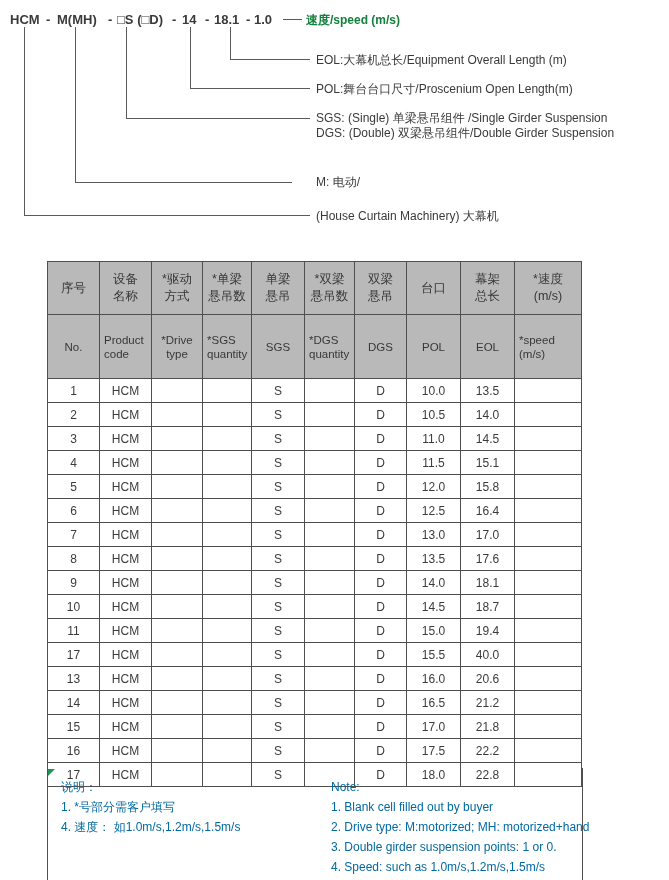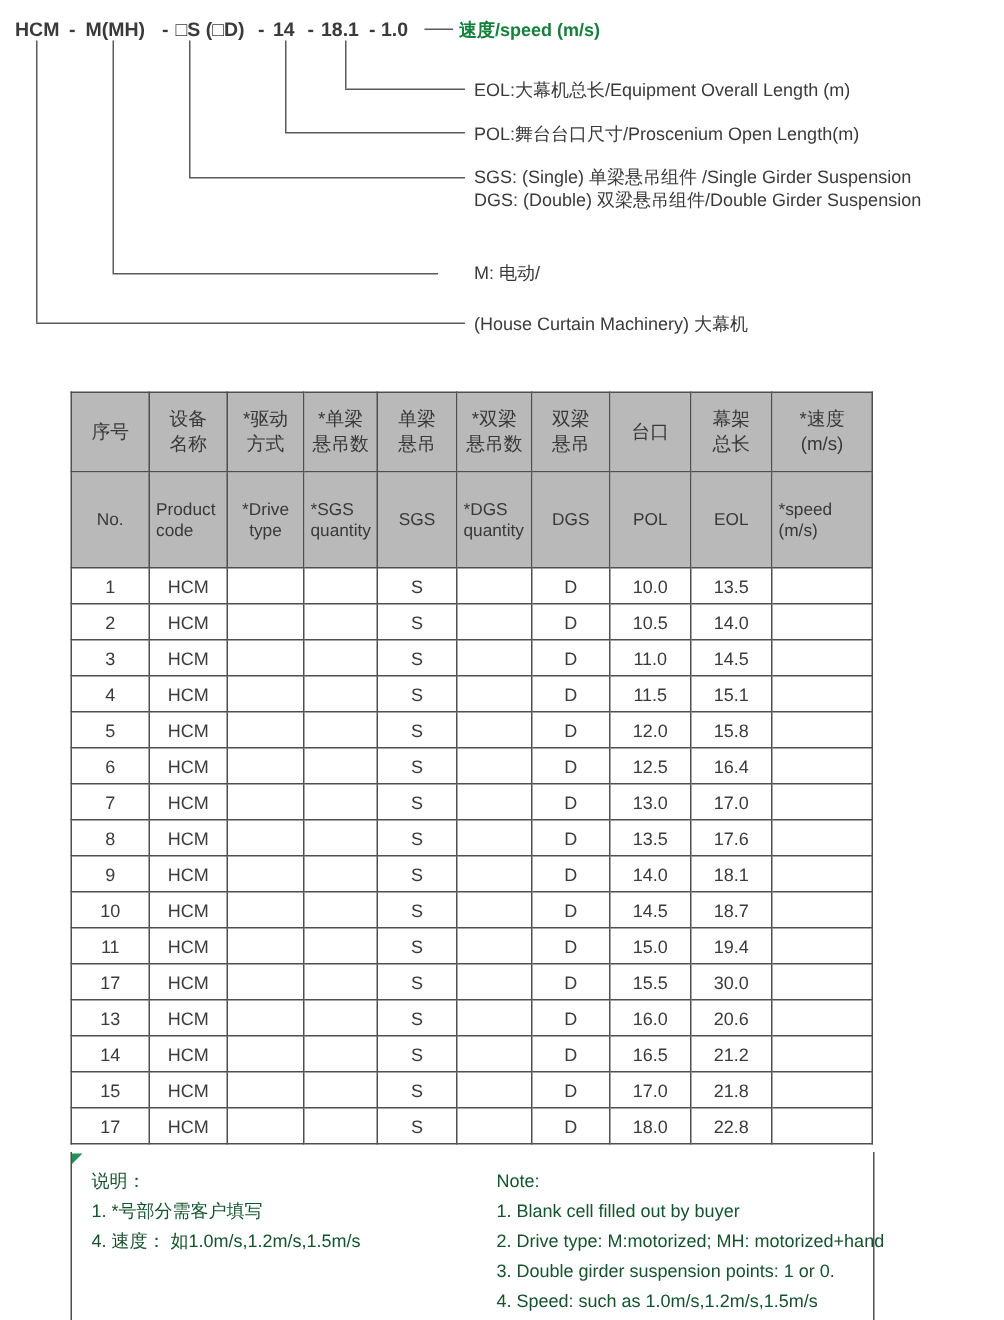--- a/index.html
+++ b/index.html
@@ -28,21 +28,21 @@
   tr.th-en th{font-size:11.5px;}
   tr.th-en th div{line-height:14px;}
   tr.th-en th:nth-child(2),tr.th-en th:nth-child(4),
   tr.th-en th:nth-child(6),tr.th-en th:nth-child(10){text-align:left;padding-left:4px;}
   .spec-table tbody tr{height:24px;}
   .spec-table tbody td{font-size:12px;text-align:center;color:#3b3b3b;vertical-align:middle;}
 
   
   .notes-box{position:absolute;left:47px;top:768px;width:534px;height:112px;
         border-left:1px solid #4f4f4f;border-right:1px solid #4f4f4f;}
-  .notes-col{position:absolute;top:9px;font-size:12px;white-space:nowrap;color:#14532d;}
+  .notes-col{position:absolute;top:9px;font-size:12px;white-space:nowrap;color:#0369a1;}
   .notes-col div{line-height:20px;}
   .notes-cn{left:13px;}
   .notes-en{left:283px;}
   .green-marker{position:absolute;left:48px;top:769px;width:0;height:0;
         border-top:7px solid #21915a;border-right:7px solid transparent;}
 </style>
 </head>
 <body>
 
 <div class="page">
@@ -314,21 +314,21 @@
         </tr>
         <tr>
           <td>17</td>
           <td>HCM</td>
           <td></td>
           <td></td>
           <td>S</td>
           <td></td>
           <td>D</td>
           <td>15.5</td>
-          <td>30.0</td>
+          <td>40.0</td>
           <td></td>
         </tr>
         <tr>
           <td>13</td>
           <td>HCM</td>
           <td></td>
           <td></td>
           <td>S</td>
           <td></td>
           <td>D</td>
@@ -351,20 +351,32 @@
         <tr>
           <td>15</td>
           <td>HCM</td>
           <td></td>
           <td></td>
           <td>S</td>
           <td></td>
           <td>D</td>
           <td>17.0</td>
           <td>21.8</td>
+          <td></td>
+        </tr>
+        <tr>
+          <td>16</td>
+          <td>HCM</td>
+          <td></td>
+          <td></td>
+          <td>S</td>
+          <td></td>
+          <td>D</td>
+          <td>17.5</td>
+          <td>22.2</td>
           <td></td>
         </tr>
         <tr>
           <td>17</td>
           <td>HCM</td>
           <td></td>
           <td></td>
           <td>S</td>
           <td></td>
           <td>D</td>

